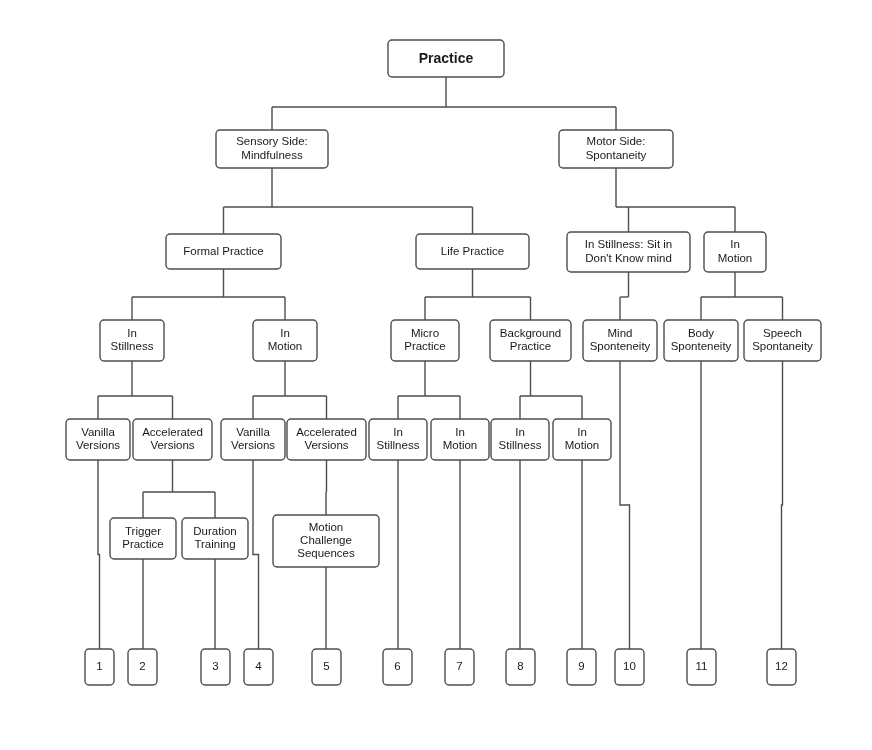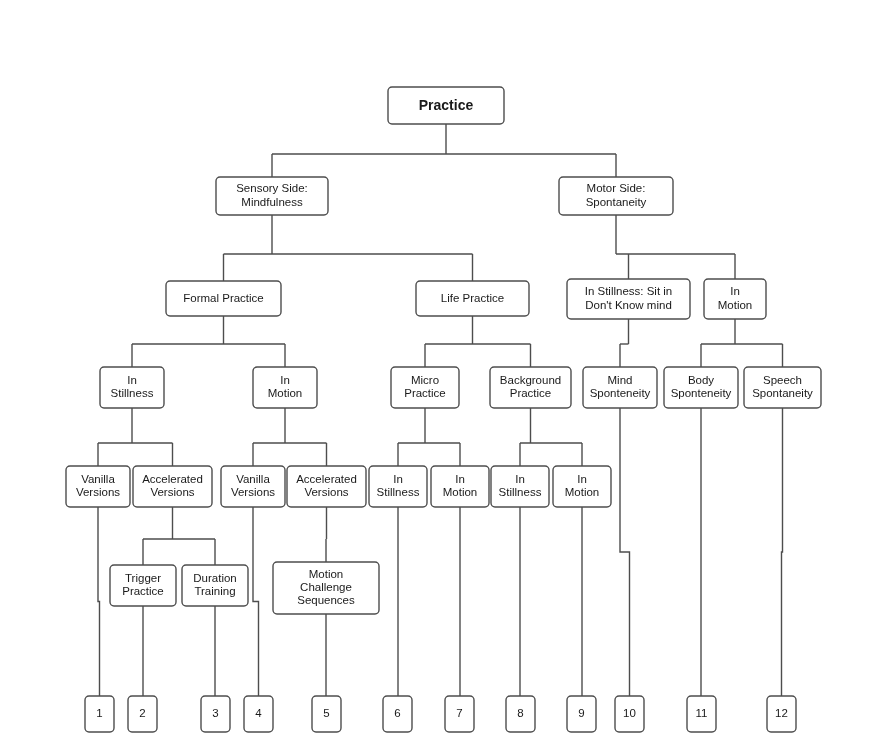--- a/index.html
+++ b/index.html
@@ -12,21 +12,20 @@
     width: 872px;
     height: 750px;
     font-family: "Liberation Sans", sans-serif;
     overflow: hidden;
   }
   #diagram-root {
     position: relative;
     width: 872px;
     height: 604px;
     background: #ffffff;
-    margin-top: 47px;
   }
   svg#tree-svg {
     display: block;
     width: 872px;
     height: 750px;
   }
   .node-box {
     fill: #ffffff;
     stroke: #4d4d4d;
     stroke-width: 1.4;

